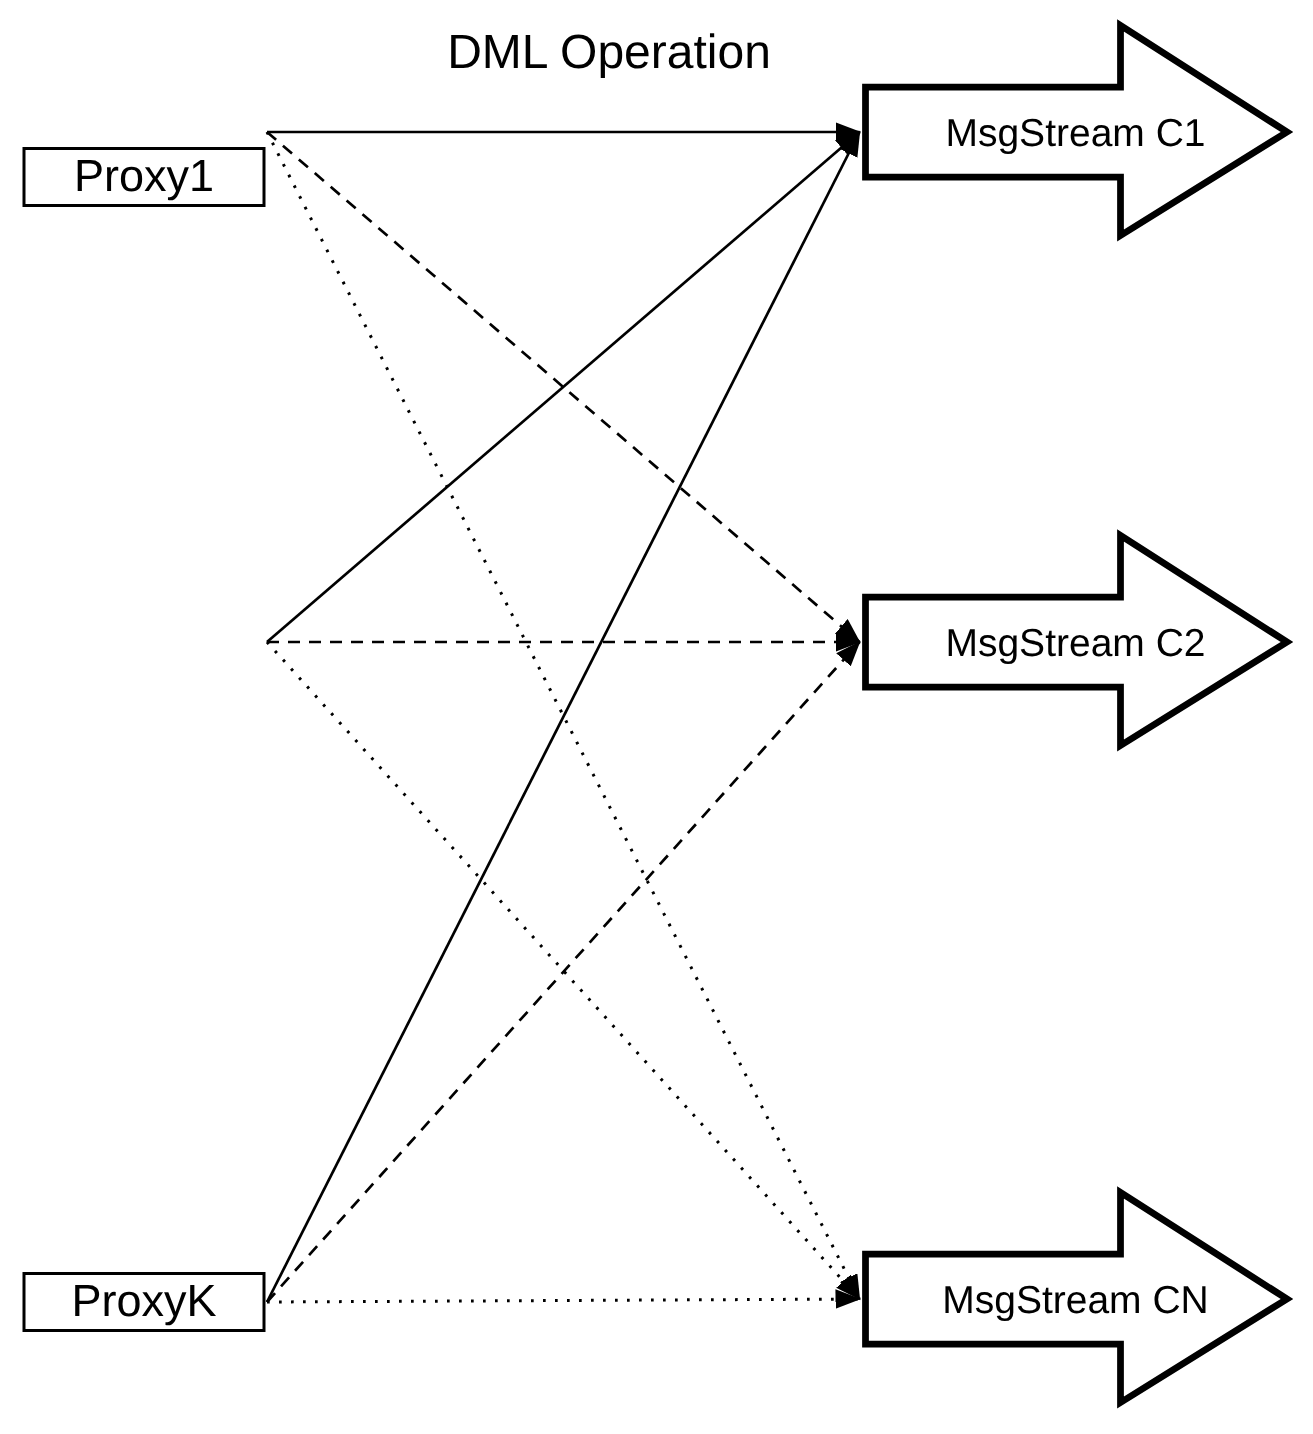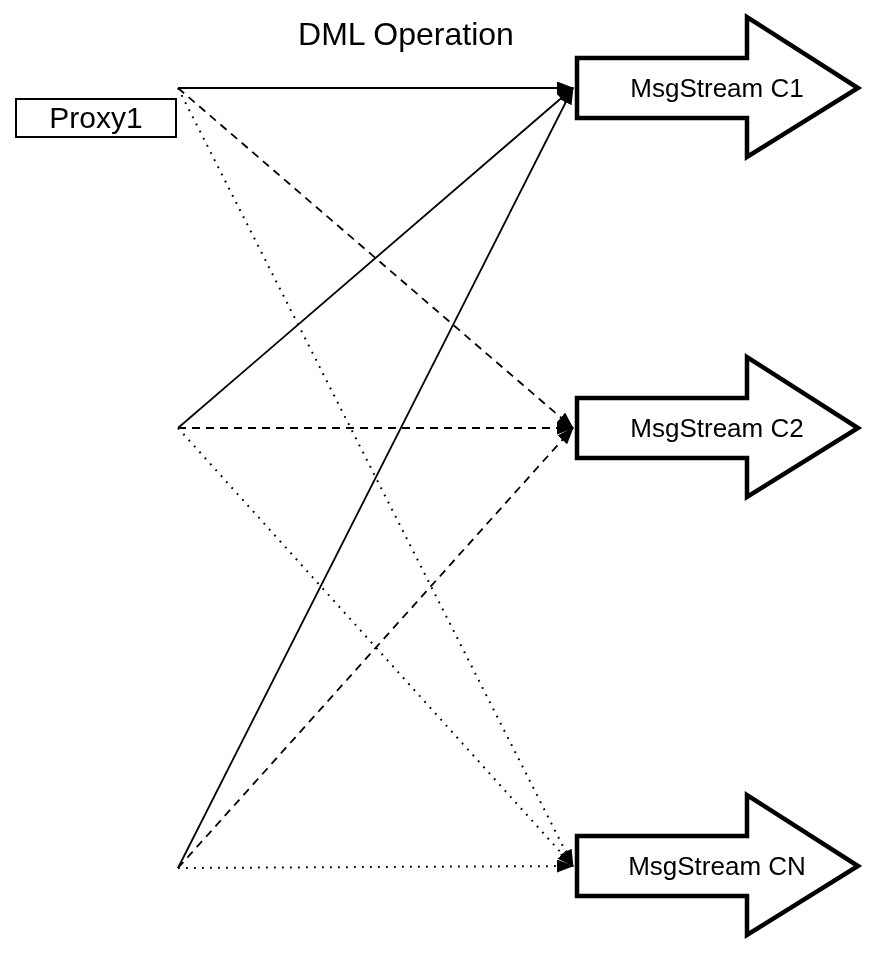--- a/index.html
+++ b/index.html
@@ -75,14 +75,17 @@
     </g>
   </svg>
 
   <div class="edge-title">
     <div>DML Operation</div>
   </div>
 
   <div class="proxy-box p1">
     <span>Proxy1</span>
   </div>
+  <div class="proxy-box pk">
+    <span>ProxyK</span>
+  </div>
 
 </div>
 
 </body></html>

